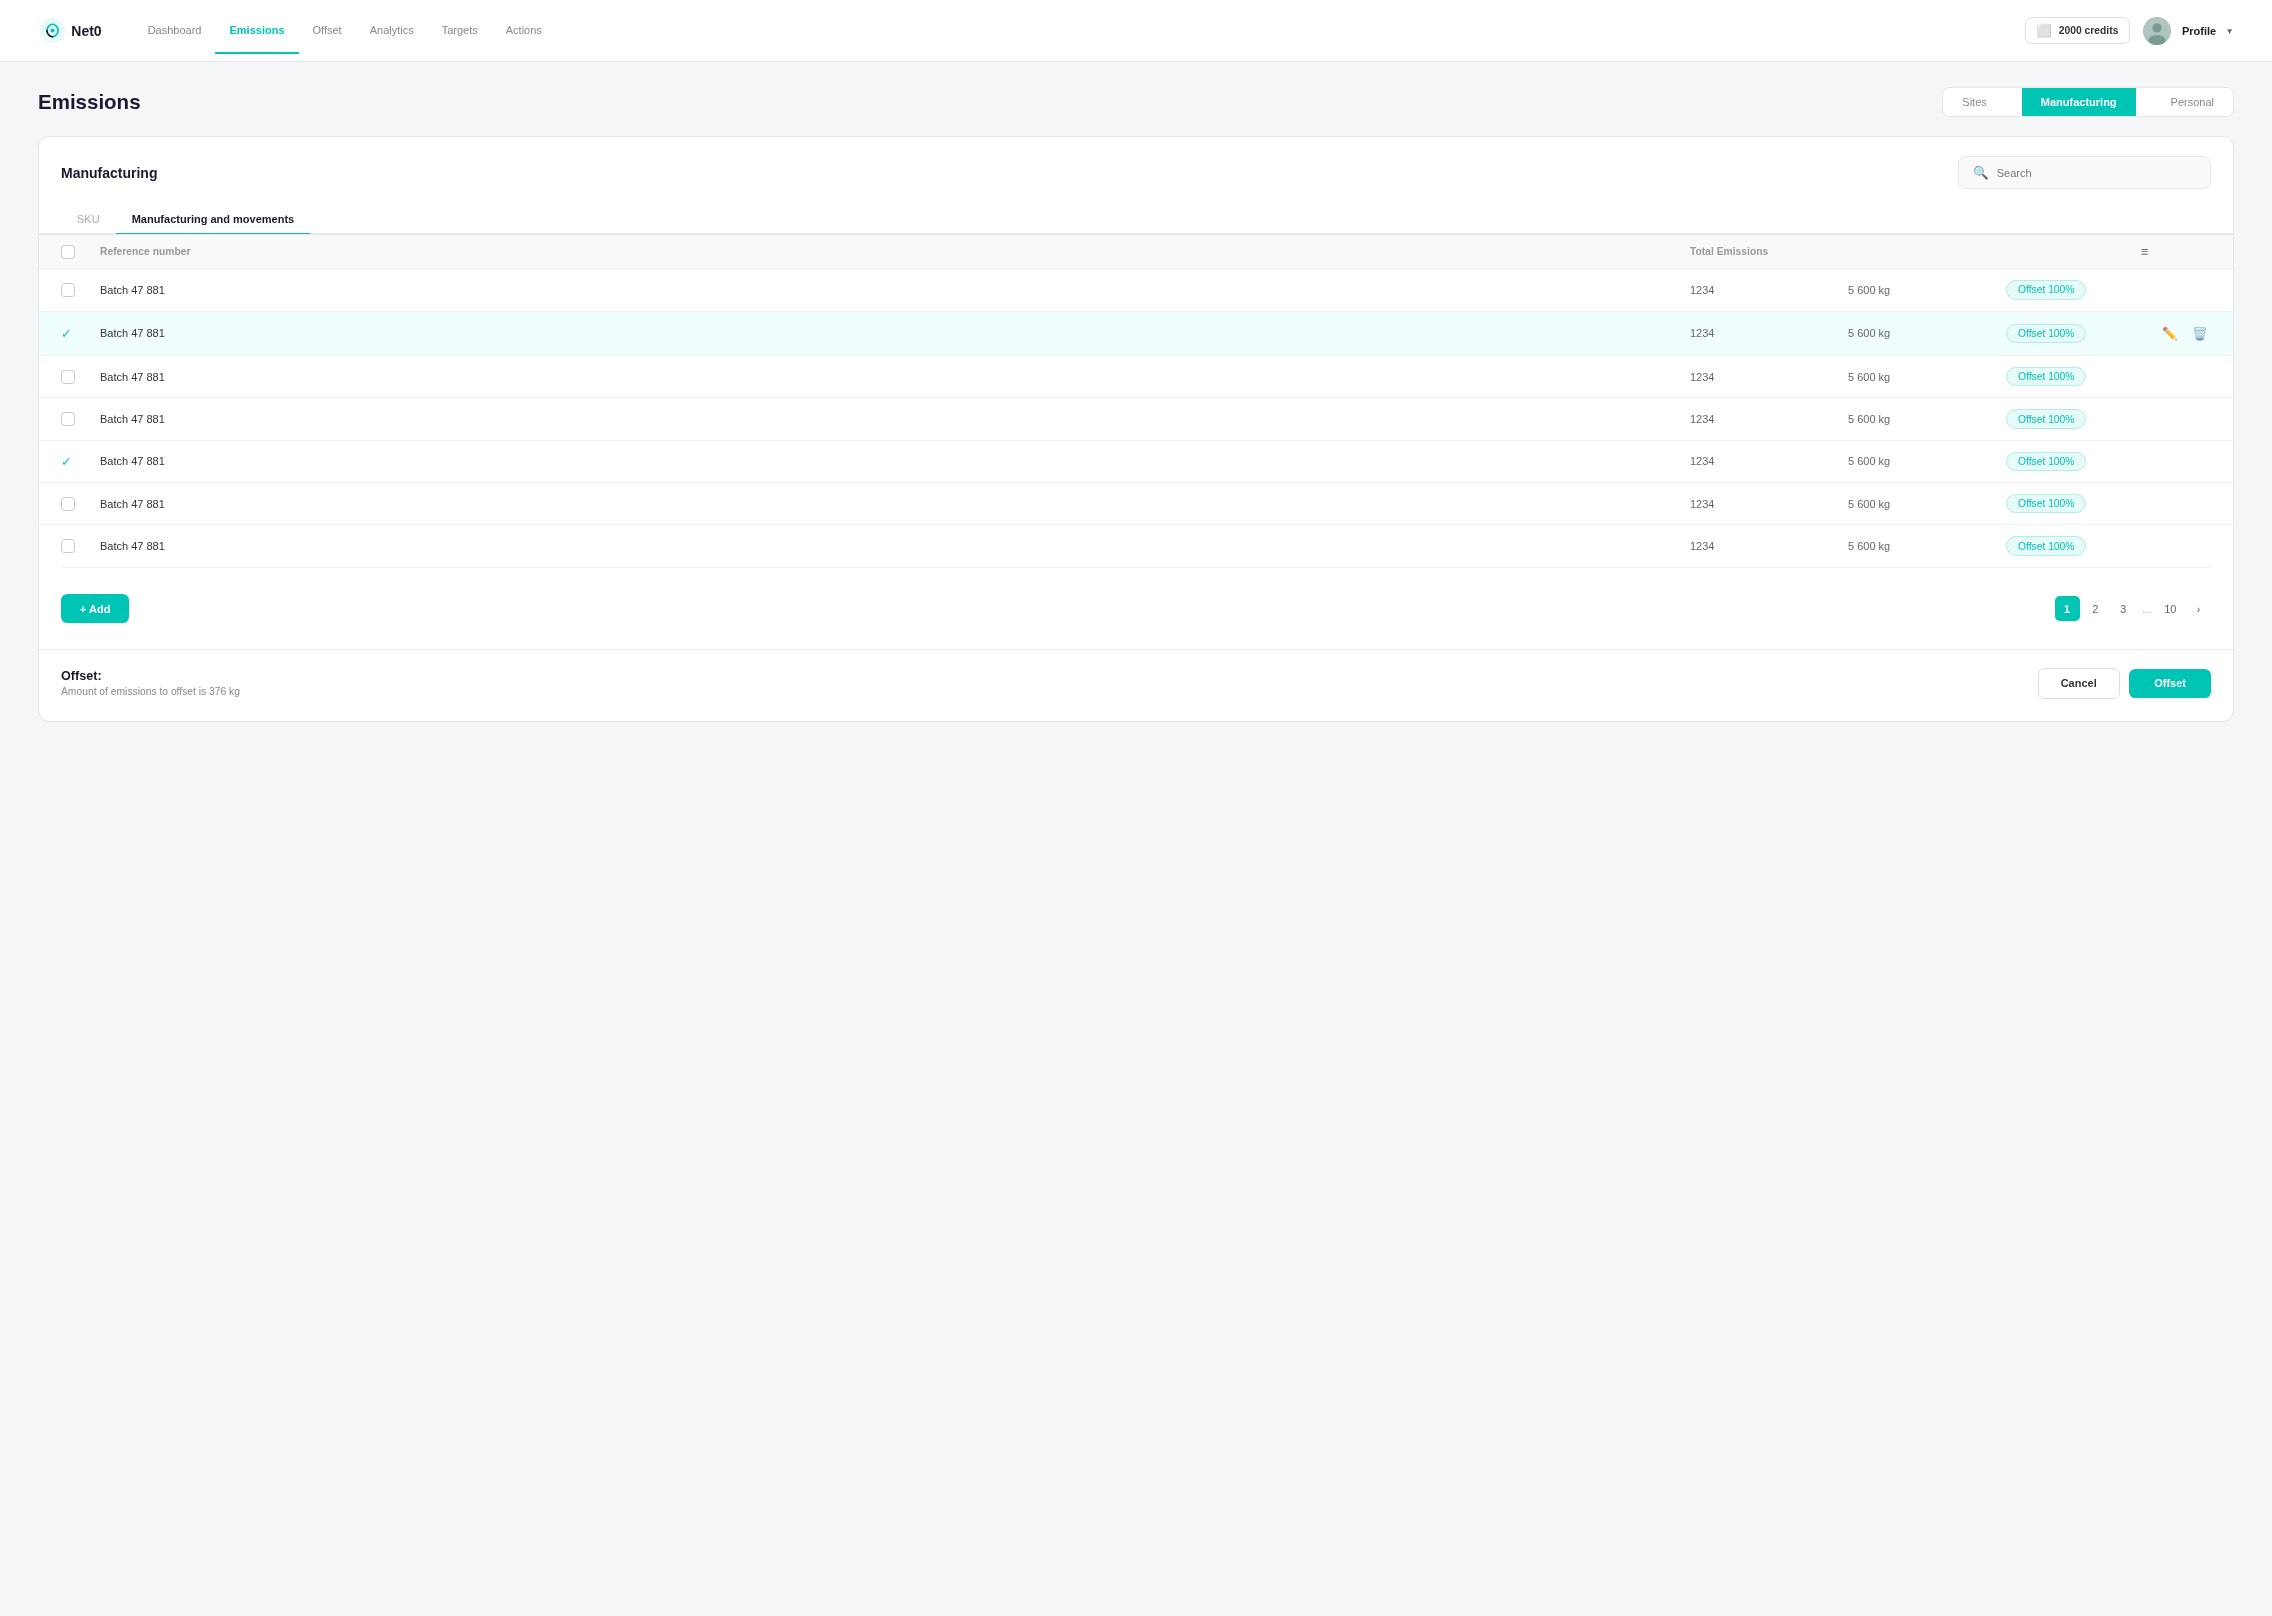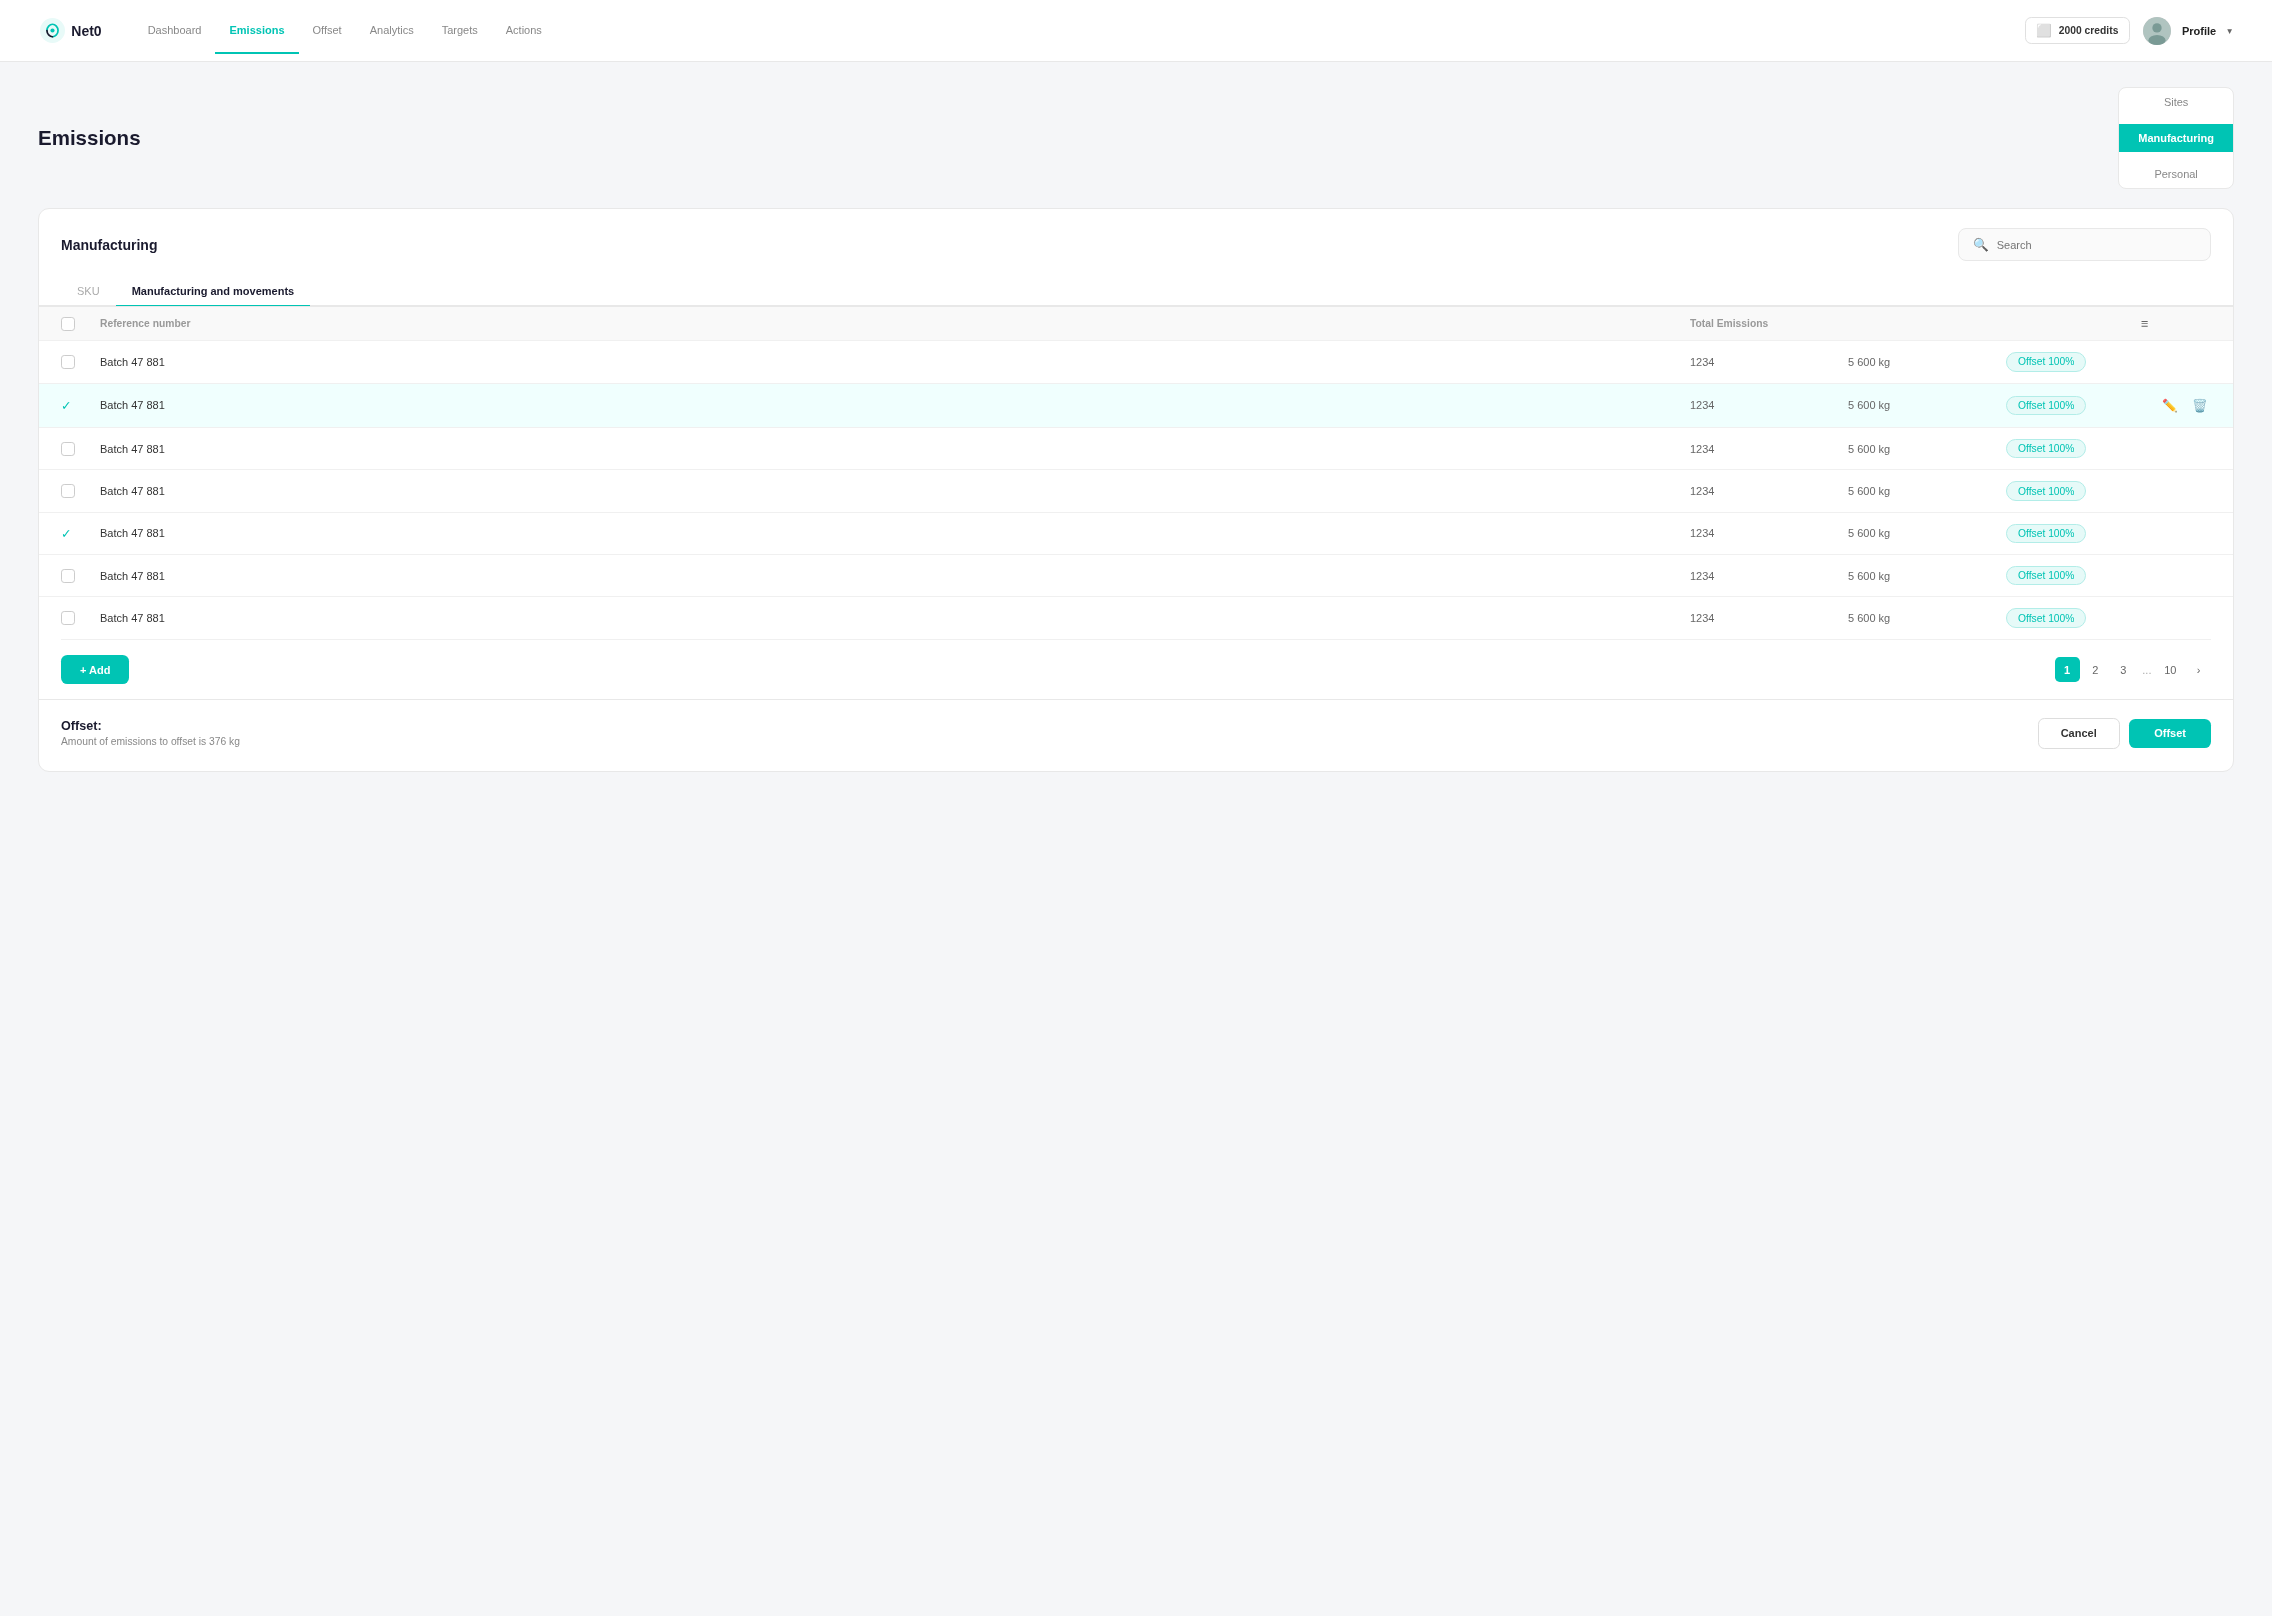--- a/index.html
+++ b/index.html
@@ -20,21 +20,21 @@
     .profile-area { display: flex; align-items: center; gap: 11px; cursor: pointer; }
     .avatar { width: 28px; height: 28px; border-radius: 50%; background: #ccc; overflow: hidden; display: flex; align-items: center; justify-content: center; }
     .avatar svg { width: 28px; height: 28px; }
     .profile-name { font-size: 11px; font-weight: 600; color: #222; }
     .chevron-down { color: #666; font-size: 9.5px; }
 
     
     .page { padding: 25px 38px; }
     .page-header { display: flex; align-items: center; justify-content: space-between; margin-bottom: 19px; }
     .page-title { font-size: 20.5px; font-weight: 700; color: #1a1a2e; }
-    .view-tabs { display: flex; gap: 8px; background: #fff; border-radius: 8px; border: 0.8px solid #e8e8e8; overflow: hidden; flex-direction: column; }
+    .view-tabs { display: flex; gap: 16px; background: #fff; border-radius: 8px; border: 0.8px solid #e8e8e8; overflow: hidden; }
     .view-tab { padding: 8px 19px; font-size: 11px; cursor: pointer; color: #888; font-weight: 500; border: none; background: transparent; }
     .view-tab.active { background: #00c4b4; color: #fff; font-weight: 600; }
 
     
     .card { background: #fff; border-radius: 11px; border: 0.8px solid #e8e8e8; padding: 19px 22px 0 22px; }
     .card-header { display: flex; align-items: center; justify-content: space-between; margin-bottom: 16px; }
     .card-title { font-size: 14px; font-weight: 700; color: #1a1a2e; }
     .search-box { display: flex; align-items: center; gap: 8px; border: 0.8px solid #e8e8e8; border-radius: 8px; padding: 8px 14px; background: #fafafa; width: 253px; }
     .search-icon { color: #bbb; font-size: 12.6px; }
     .search-input { border: none; background: transparent; outline: none; font-size: 11px; color: #aaa; width: 100%; }
@@ -57,21 +57,21 @@
     .row-check { color: #00c4b4; font-size: 12.6px; }
     .row-title { font-size: 11px; color: #333; font-weight: 500; }
     .row-ref { font-size: 11px; color: #666; }
     .row-emissions { font-size: 11px; color: #666; }
     .offset-badge { display: inline-block; background: #e6faf8; color: #00c4b4; border-radius: 16px; padding: 3.2px 11px; font-size: 10.3px; font-weight: 500; border: 0.8px solid #b2ede8; }
     .row-actions { display: flex; gap: 8px; align-items: center; justify-content: flex-end; }
     .action-btn { background: transparent; border: none; cursor: pointer; font-size: 12.6px; color: #aaa; padding: 3.2px; }
     .action-btn.delete { color: #e05; }
 
     
-    .card-footer { display: flex; align-items: center; justify-content: space-between; padding: 15px 0; border-top: 0.8px solid #f0f0f0; margin: 0; }
+    .card-footer { display: flex; align-items: center; justify-content: space-between; padding: 26px 0; border-top: 0.8px solid #f0f0f0; margin: 0; }
     .add-btn { background: #00c4b4; color: #fff; border: none; border-radius: 6.3px; padding: 8.7px 19px; font-size: 11px; font-weight: 600; cursor: pointer; }
     .pagination { display: flex; align-items: center; gap: 3.2px; }
     .page-btn { width: 25px; height: 25px; display: flex; align-items: center; justify-content: center; border-radius: 4.7px; font-size: 11px; cursor: pointer; color: #666; border: none; background: transparent; font-weight: 500; }
     .page-btn.active { background: #00c4b4; color: #fff; font-weight: 700; }
     .page-dots { color: #aaa; font-size: 11px; padding: 0 3.2px; }
 
     
     .offset-section { border-top: 0.8px solid #e8e8e8; margin: 0 -22px; padding: 17.4px 22px 22px 22px; display: flex; align-items: center; justify-content: space-between; }
     .offset-left {}
     .offset-label { font-size: 12.6px; font-weight: 700; color: #1a1a2e; margin-bottom: 3.2px; }

